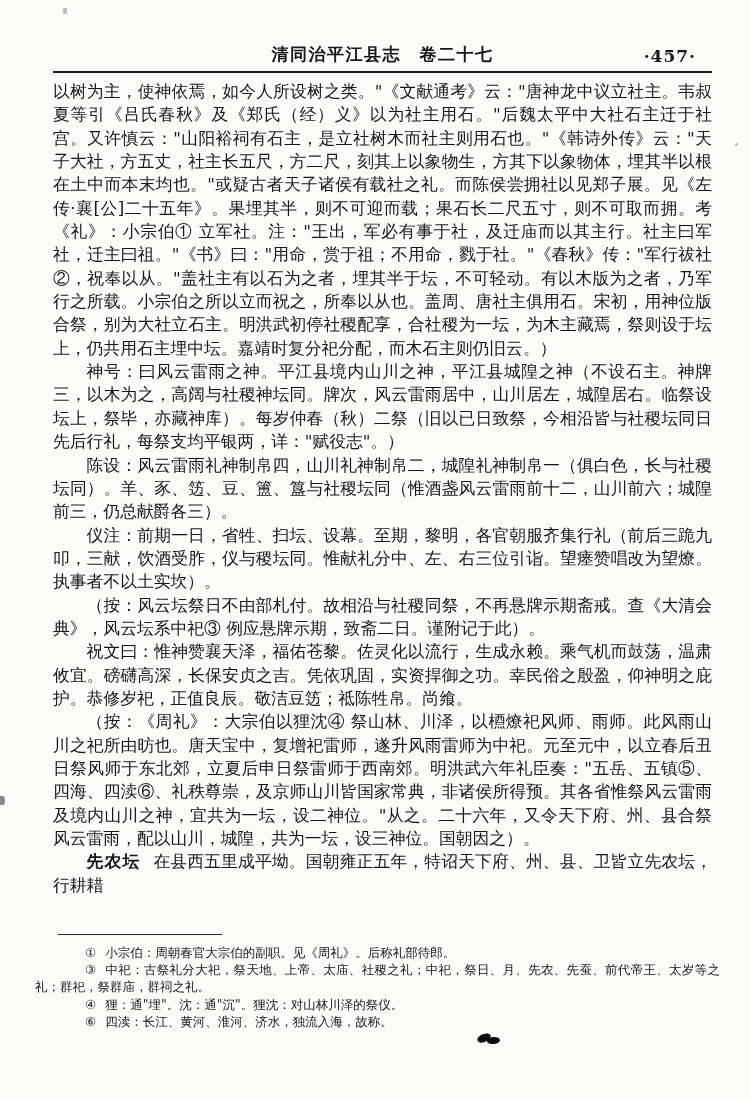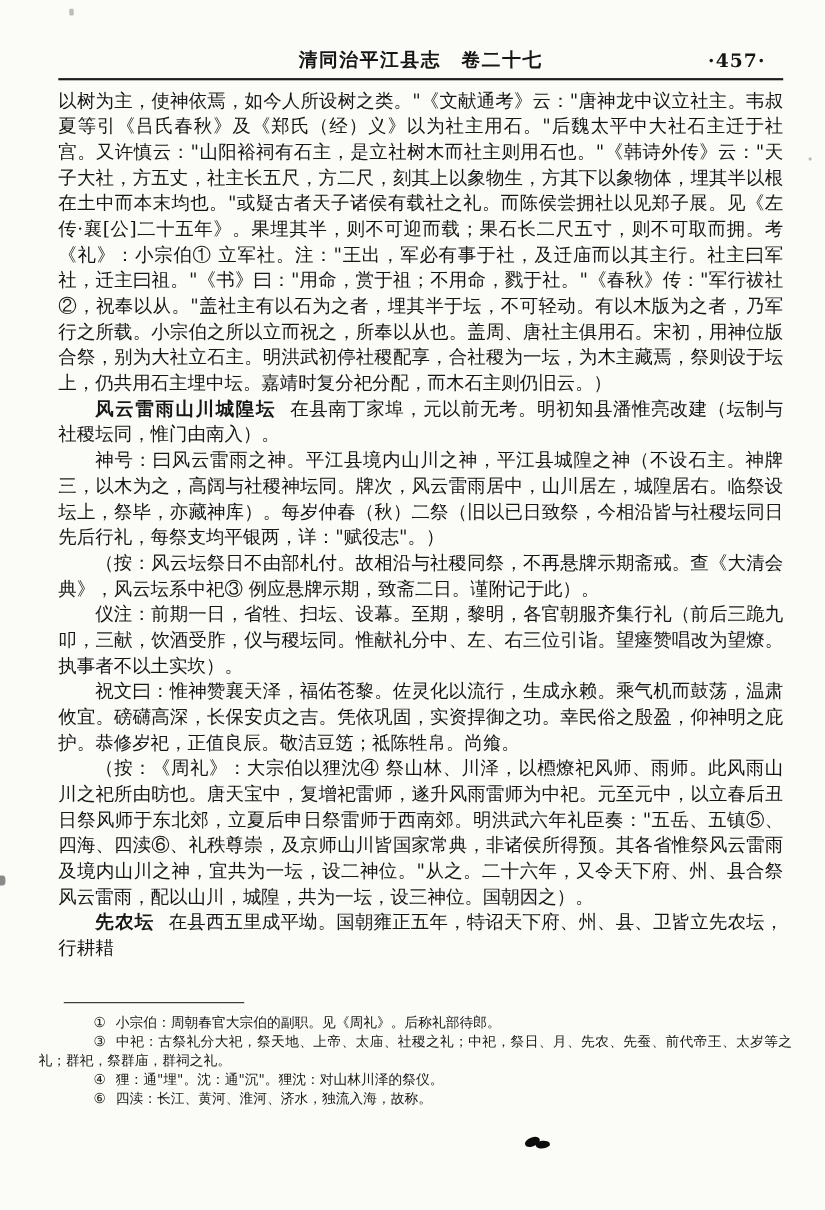--- a/index.html
+++ b/index.html
@@ -73,24 +73,24 @@
 </head>
 <body>
 
 <div class="header">
   <div class="title">清同治平江县志　卷二十七</div>
   <div class="pagenum">·457·</div>
 </div>
 
 <div class="content">
   <p class="para"><span>以树为主，使神依焉，如今人所设树之类。"《文献通考》云："唐神龙中议立社主。韦叔夏等引《吕氏春秋》及《郑氏（经）义》以为社主用石。"后魏太平中大社石主迁于社宫。又许慎云："山阳裕祠有石主，是立社树木而社主则用石也。"《韩诗外传》云："天子大社，方五丈，社主长五尺，方二尺，刻其上以象物生，方其下以象物体，埋其半以根在土中而本末均也。"或疑古者天子诸侯有载社之礼。而陈侯尝拥社以见郑子展。见《左传·襄[公]二十五年》。果埋其半，则不可迎而载；果石长二尺五寸，则不可取而拥。考《礼》：小宗伯① 立军社。注："王出，军必有事于社，及迁庙而以其主行。社主曰军社，迁主曰祖。"《书》曰："用命，赏于祖；不用命，戮于社。"《春秋》传："军行祓社②，祝奉以从。"盖社主有以石为之者，埋其半于坛，不可轻动。有以木版为之者，乃军行之所载。小宗伯之所以立而祝之，所奉以从也。盖周、唐社主俱用石。宋初，用神位版合祭，别为大社立石主。明洪武初停社稷配享，合社稷为一坛，为木主藏焉，祭则设于坛上，仍共用石主埋中坛。嘉靖时复分祀分配，而木石主则仍旧云。）</span></p>
-  <p class="para indent"><b class="lead">风云雷雨山川城隍坛</b><span>在县南丁家埠，元以前无考。明初知县潘惟亮改建（坛制与社稷坛同，惟门由南入）。</span></p>
   <p class="para indent"><span>神号：曰风云雷雨之神。平江县境内山川之神，平江县城隍之神（不设石主。神牌三，以木为之，高阔与社稷神坛同。牌次，风云雷雨居中，山川居左，城隍居右。临祭设坛上，祭毕，亦藏神库）。每岁仲春（秋）二祭（旧以已日致祭，今相沿皆与社稷坛同日先后行礼，每祭支均平银两，详："赋役志"。）</span></p>
+  <p class="para indent"><span>陈设：风云雷雨礼神制帛四，山川礼神制帛二，城隍礼神制帛一（俱白色，长与社稷坛同）。羊、豕、笾、豆、簠、簋与社稷坛同（惟酒盏风云雷雨前十二，山川前六；城隍前三，仍总献爵各三）。</span></p>
+  <p class="para indent"><span>仪注：前期一日，省牲、扫坛、设幕。至期，黎明，各官朝服齐集行礼（前后三跪九叩，三献，饮酒受胙，仪与稷坛同。惟献礼分中、左、右三位引诣。望瘗赞唱改为望燎。执事者不以土实坎）。</span></p>
   <p class="para indent"><span>（按：风云坛祭日不由部札付。故相沿与社稷同祭，不再悬牌示期斋戒。查《大清会典》，风云坛系中祀③ 例应悬牌示期，致斋二日。谨附记于此）。</span></p>
-  <p class="para indent"><span>仪注：前期一日，省牲、扫坛、设幕。至期，黎明，各官朝服齐集行礼（前后三跪九叩，三献，饮酒受胙，仪与稷坛同。惟献礼分中、左、右三位引诣。望瘗赞唱改为望燎。执事者不以土实坎）。</span></p>
   <p class="para indent"><span>祝文曰：惟神赞襄天泽，福佑苍黎。佐灵化以流行，生成永赖。乘气机而鼓荡，温肃攸宜。磅礴高深，长保安贞之吉。凭依巩固，实资捍御之功。幸民俗之殷盈，仰神明之庇护。恭修岁祀，正值良辰。敬洁豆笾；祗陈牲帛。尚飨。</span></p>
   <p class="para indent"><span>（按：《周礼》：大宗伯以狸沈④ 祭山林、川泽，以槱燎祀风师、雨师。此风雨山川之祀所由昉也。唐天宝中，复增祀雷师，遂升风雨雷师为中祀。元至元中，以立春后丑日祭风师于东北郊，立夏后申日祭雷师于西南郊。明洪武六年礼臣奏："五岳、五镇⑤、四海、四渎⑥、礼秩尊崇，及京师山川皆国家常典，非诸侯所得预。其各省惟祭风云雷雨及境内山川之神，宜共为一坛，设二神位。"从之。二十六年，又令天下府、州、县合祭风云雷雨，配以山川，城隍，共为一坛，设三神位。国朝因之）。</span></p>
   <p class="para indent"><b class="lead">先农坛</b><span>在县西五里成平坳。国朝雍正五年，特诏天下府、州、县、卫皆立先农坛，行耕耤</span></p>
 </div>
 
 <div class="content" style="margin-top:0">
   <div class="footnote-divider"></div>
 </div>
 
 <div class="footnotes">

